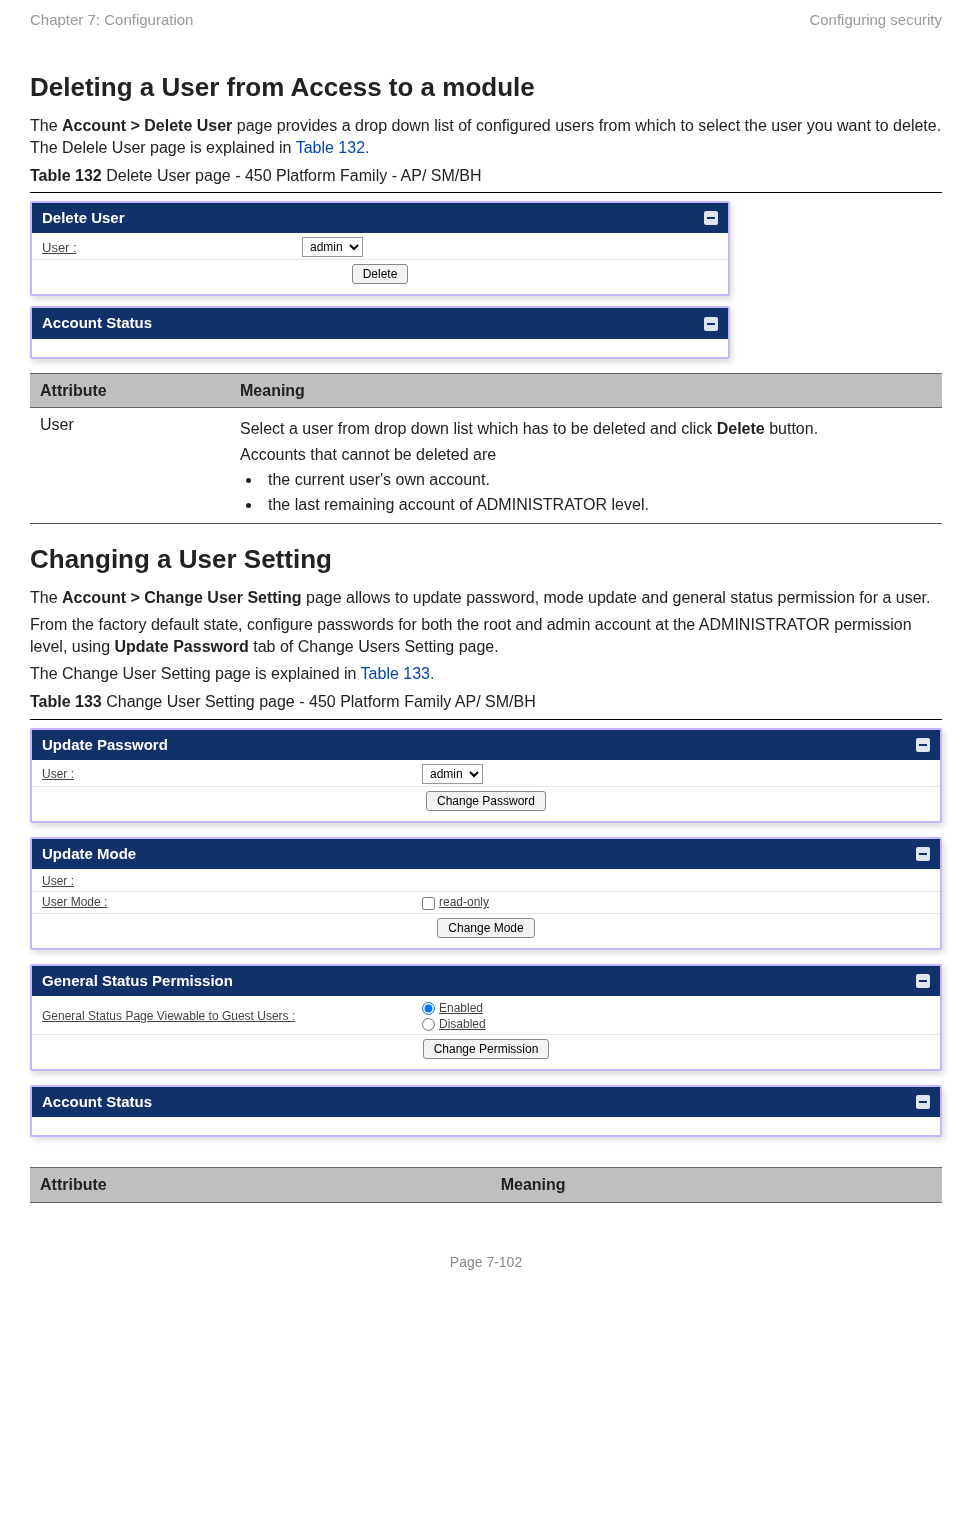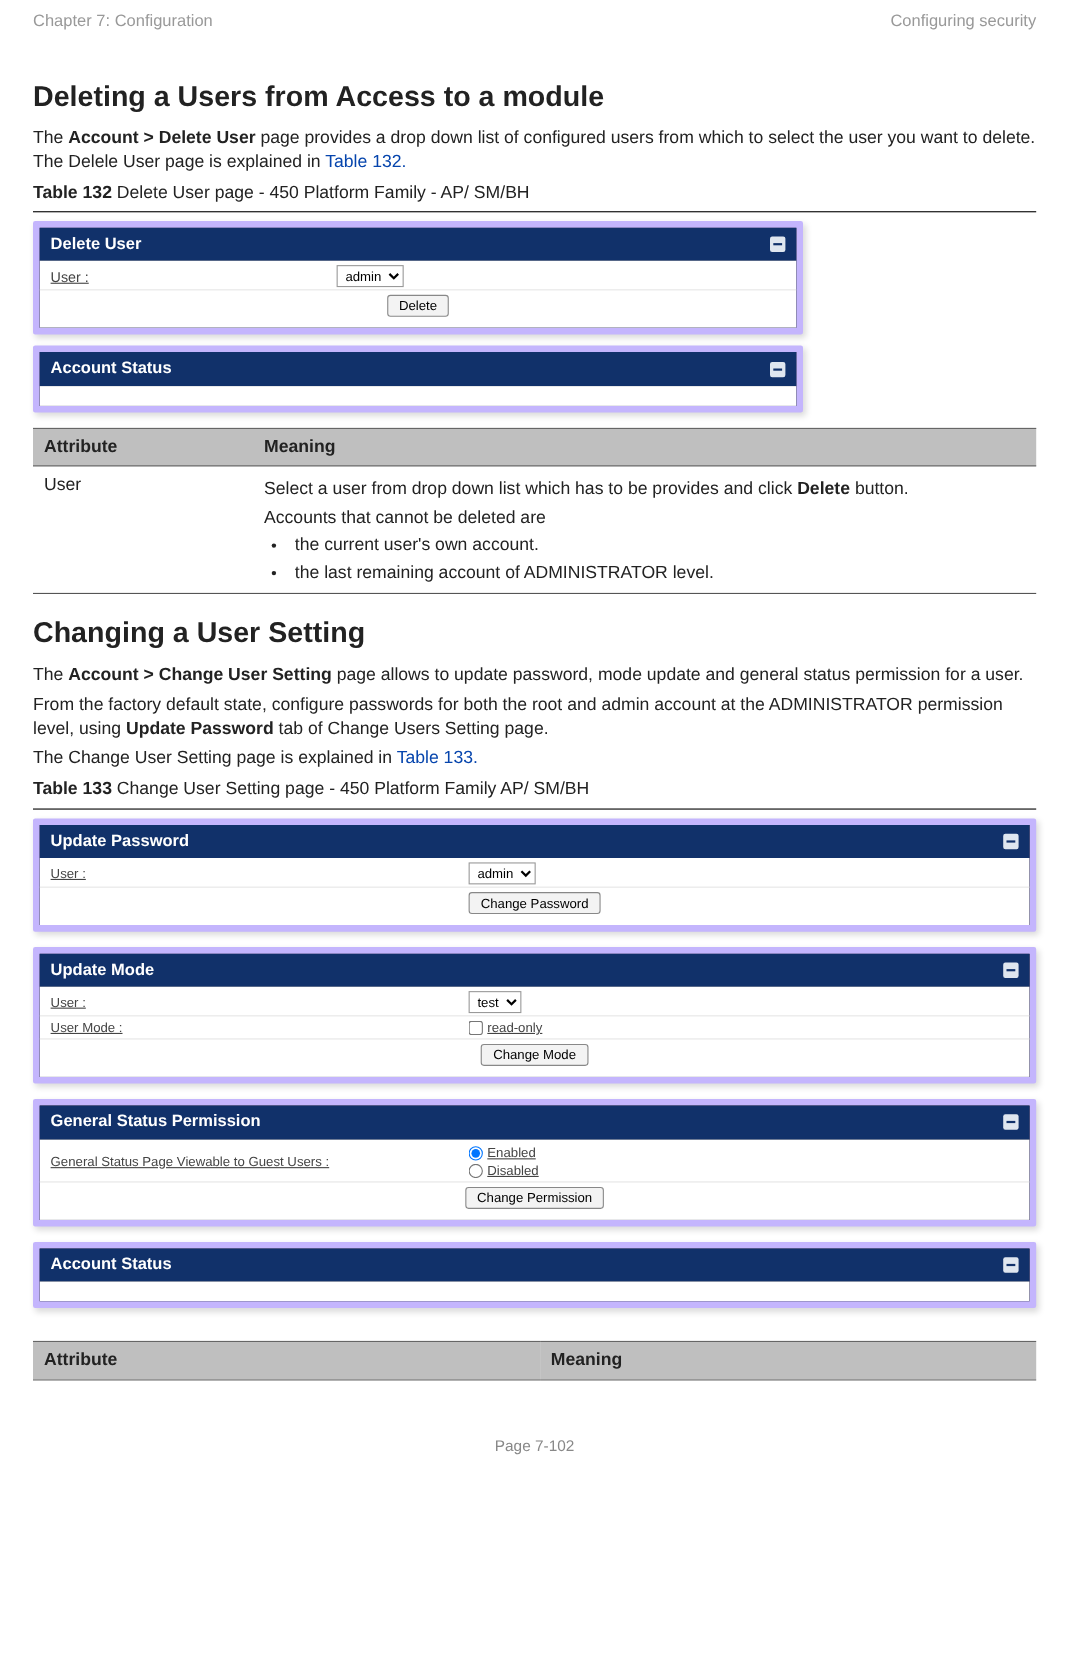--- a/index.html
+++ b/index.html
@@ -26,25 +26,25 @@
     margin: 18px 0 10px 0;
   }
   p.body { margin: 6px 0; }
   .bold { font-weight: bold; }
   .link { color: #0645AD; }
   .table-caption { margin: 14px 0 4px 0; }
   hr.thick { border: none; border-top: 1.5px solid #000; margin: 2px 0 8px 0; }
 
   
   .shot {
-    border: 6px solid #c4b5fd;
+    border: 2px solid #c4b5fd;
     border-radius: 2px;
     box-shadow: 2px 3px 6px rgba(0,0,0,0.15);
     margin: 6px 0 14px 0;
-    background: #0f172a;
+    background: #b91c1c;
     overflow: hidden;
   }
   .shot.wide { width: 100%; }
   .shot.narrow { width: 700px; }
   .panel-head {
     background: #11316a;
     color: #fff;
     font-weight: bold;
     padding: 5px 10px;
     font-size: 15px;
@@ -130,21 +130,21 @@
   .panel-body.empty { height: 18px; }
 </style>
 </head>
 <body>
 
 <div class="page-header">
   <span>Chapter 7:  Configuration</span>
   <span>Configuring security</span>
 </div>
 
-<h2 class="section">Deleting a Users from Access to a module</h2>
+<h2 class="section">Deleting a User from Access to a module</h2>
 <p class="body">
   <span>The </span><span class="bold">Account &gt; Delete User</span><span> page provides a drop down list of configured users from which to select the user you want to delete. The Delele User page is explained in </span><span class="link">Table 132.</span>
 </p>
 <p class="body table-caption">
   <span class="bold">Table 132</span><span> Delete User page - 450 Platform Family - AP/ SM/BH</span>
 </p>
 <hr class="thick">
 
 <div class="shot narrow">
   <div class="panel-head">
@@ -173,21 +173,21 @@
 
 <table class="attr">
   <tbody>
       <tr>
     <th class="col1">Attribute</th>
     <th>Meaning</th>
   </tr>
   <tr>
     <td class="col1">User</td>
     <td>
-      <p class="meaning-p"><span>Select a user from drop down list which has to be provides and click </span><span class="bold">Delete</span><span> button.</span></p>
+      <p class="meaning-p"><span>Select a user from drop down list which has to be deleted and click </span><span class="bold">Delete</span><span> button.</span></p>
       <p class="meaning-p">Accounts that cannot be deleted are</p>
       <ul>
         <li>the current user's own account.</li>
         <li>the last remaining account of ADMINISTRATOR level.</li>
       </ul>
     </td>
   </tr>
 </tbody>
   </table>
 
@@ -223,21 +223,20 @@
   </div>
 
   <div class="shot wide">
     <div class="panel-head">
       <span>Update Mode</span>
       <span class="collapse"></span>
     </div>
     <div class="panel-body small2">
       <div class="field-row">
         <div class="field-label">User :</div>
-        <div class="field-val"><select><option>test</option></select></div>
       </div>
       <div class="field-row">
         <div class="field-label">User Mode :</div>
         <div class="field-val"><input type="checkbox" style=""><span>read-only</span></div>
       </div>
       <div class="center-row"><button class="ui">Change Mode</button></div>
     </div>
   </div>
 
   <div class="shot wide">

